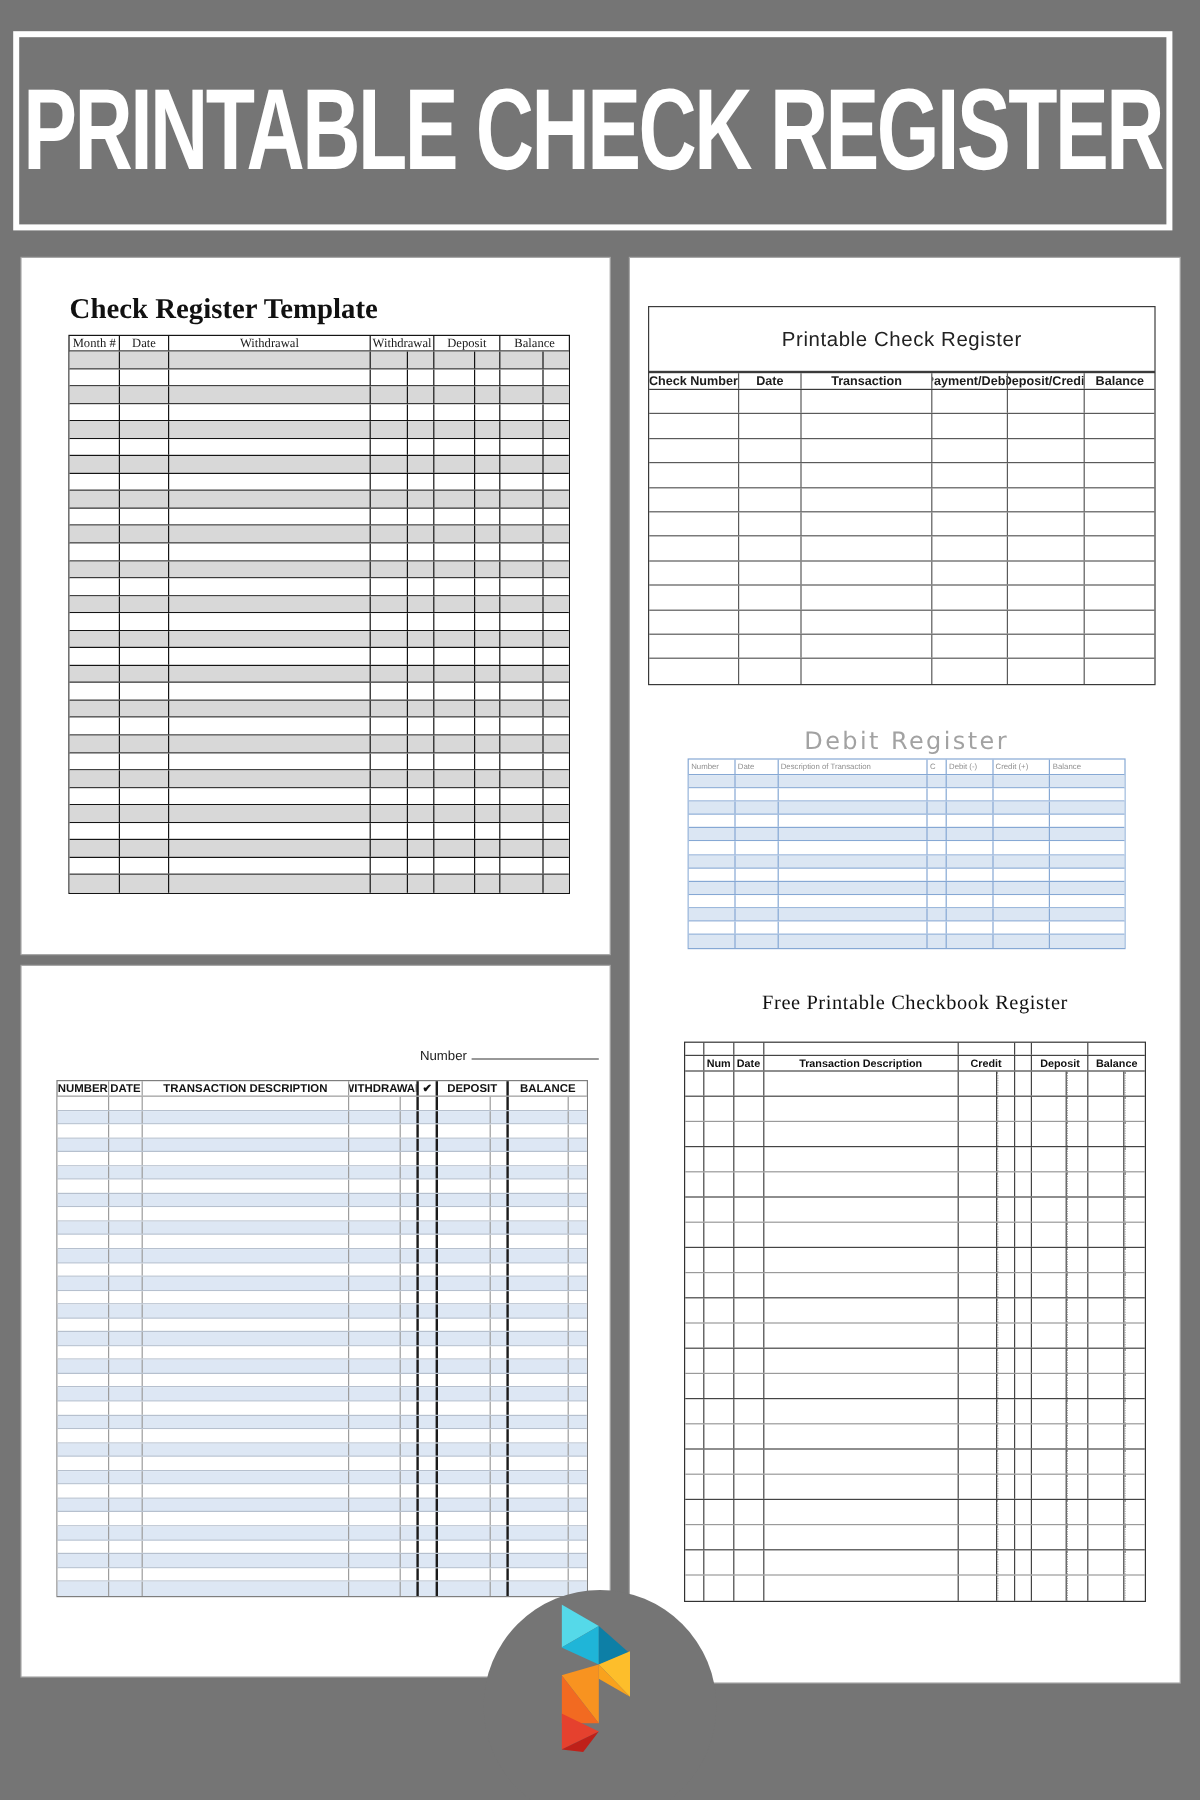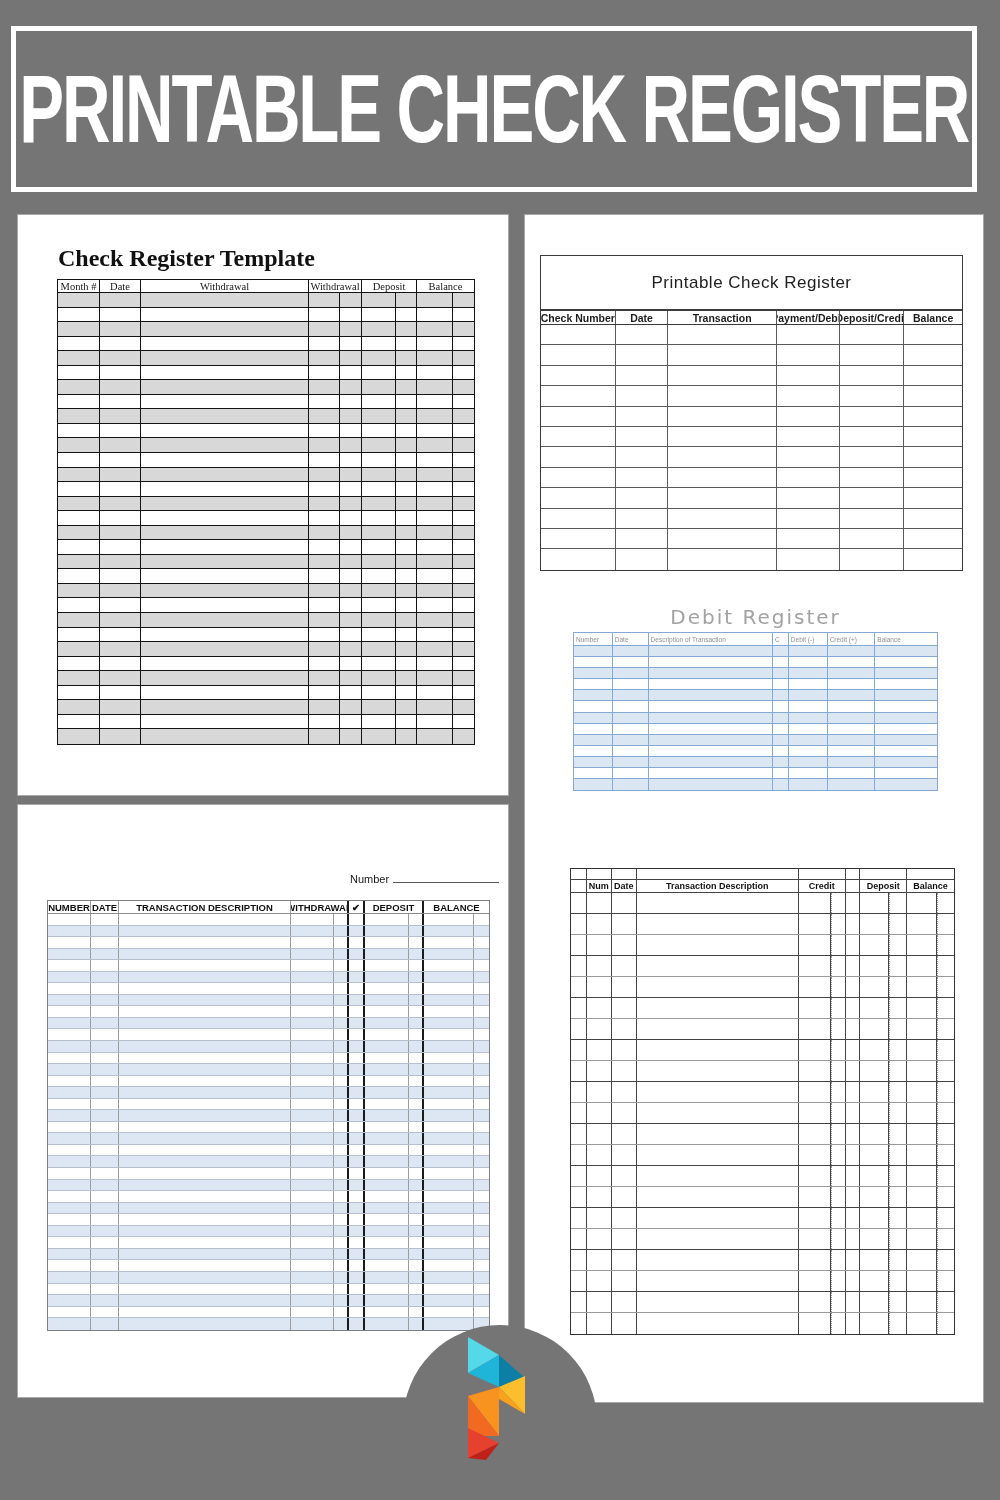--- a/index.html
+++ b/index.html
@@ -1140,20 +1140,21 @@
           <div class="gcell" style="width: 39px;"></div>
           <div class="gcell" style="width: 36px;"></div>
           <div class="gcell" style="width: 125px;"></div>
           <div class="gcell" style="width: 16px;"></div>
           <div class="gcell" style="width: 39px;"></div>
           <div class="gcell" style="width: 48px;"></div>
           <div class="gcell" style="width: 62px;"></div>
         </div>
       </div>
 
+    <div class="abs br-title" style="left:45px;top:611px;width:385px;">Free Printable Checkbook Register</div>
     <div class="abs grid" id="br-table" style="left:45px;top:653px;width:385px;">
         <div class="grow hrow" style="height: 11px;">
           <div class="gcell" style="width: 16px;"></div>
           <div class="gcell" style="width: 25px;"></div>
           <div class="gcell" style="width: 25px;"></div>
           <div class="gcell" style="width: 163px;"></div>
           <div class="gcell" style="width: 47px;"></div>
           <div class="gcell" style="width: 15px;"></div>
           <div class="gcell" style="width: 47px;"></div>
           <div class="gcell" style="width: 47px;"></div>

